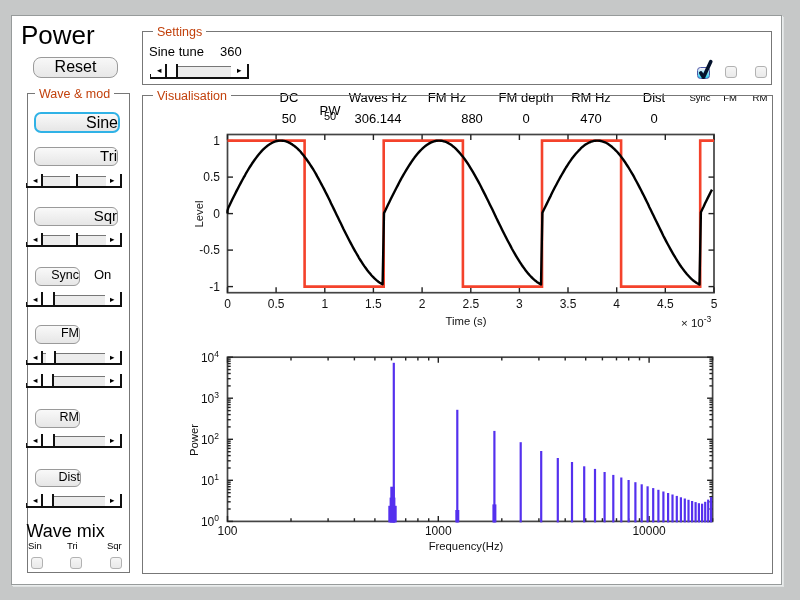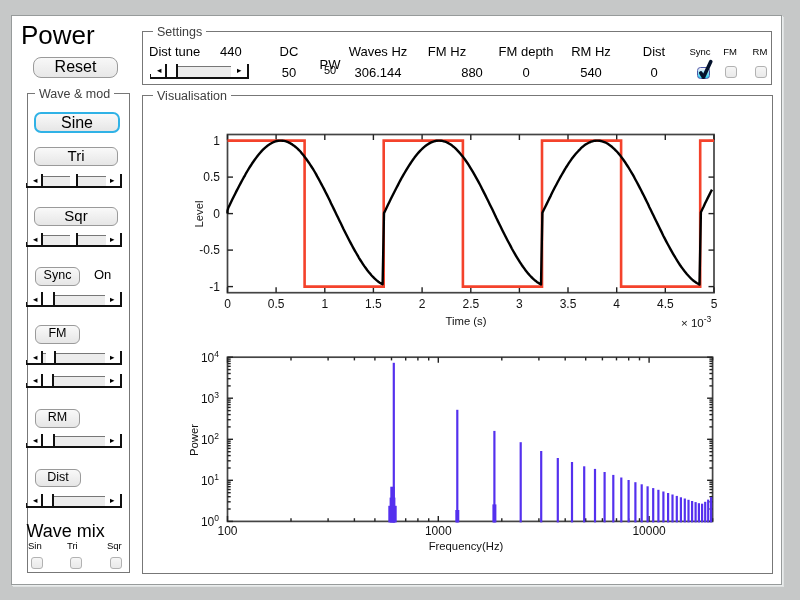--- a/index.html
+++ b/index.html
@@ -1,24 +1,24 @@
 <!DOCTYPE html>
 <html><head><meta charset="utf-8"><style>
 * { margin:0; padding:0; box-sizing:border-box; }
 body { width:800px; height:600px; background:#c6c8c8; filter:blur(0.55px); font-family:"Liberation Sans",sans-serif; position:relative; overflow:hidden; }
 #win { position:absolute; left:11px; top:15px; width:771px; height:570px; background:#fff;
   border:1px solid #979b9b; box-shadow:1px 1px 0 #e9ecec, 2px 2px 0 #dfe2e2; }
 .fs { position:absolute; border:1px solid #777; }
-.leg { position:absolute; top:-7px; background:#fff; padding:0 4px; font-size:12.5px; color:#404040; }
+.leg { position:absolute; top:-7px; background:#fff; padding:0 4px; font-size:12.5px; color:#c2410c; }
 h1 { position:absolute; left:21px; top:20px; font-size:26px; font-weight:normal; color:#000; }
 #reset { position:absolute; left:33px; top:57px; width:85px; height:21px; border:1.4px solid #9a9a9a; border-radius:8px;
   background:linear-gradient(#f8f8f8,#e7e7e7); font-size:16px; text-align:center; line-height:18px; }
-.btn { position:absolute; border:1.4px solid #9a9a9a; border-radius:6px; background:linear-gradient(#f9f9f9,#e6e6e6); text-align:center; color:#000; }
+.btn { position:absolute; border:1.4px solid #9a9a9a; border-radius:6px; background:linear-gradient(#f9f9f9,#e6e6e6); text-align:right; color:#000; }
 .lbl { position:absolute; font-size:13px; color:#000; white-space:nowrap; }
-.ctr { transform:translateX(-50%); }
+.ctr { transform:translateX(-50%);margin-top:46px; }
 .sl { position:absolute; }
 .slbase { position:absolute; left:-0.5px; right:-1px; bottom:0; height:1.9px; background:#111; }
 .slstub { position:absolute; left:-0.5px; bottom:0; width:1.8px; height:5px; background:#111; }
 .slend { position:absolute; right:-1px; top:1px; bottom:0; width:2px; background:#111; }
 .arrL { position:absolute; left:5.5px; top:3.5px; font-size:7.5px; color:#000; }
 .arrR { position:absolute; top:3.5px; font-size:7.5px; color:#000; }
 .trough { position:absolute; top:3.6px; bottom:2px; background:#ececec; border-left:2px solid #111; border-top:1.2px solid #777; }
 .trough::before { content:""; position:absolute; left:-2px; top:-3.2px; width:2px; height:3.2px; background:#111; }
 .gline { position:absolute; top:1px; bottom:2px; width:2px; background:#111; }
 .cb { position:absolute; width:11.5px; height:11.5px; border:1.5px solid #b2b2b2; border-radius:3px; background:linear-gradient(#f6f6f6,#e9e9e9); }
@@ -26,38 +26,38 @@
 .sm { position:absolute; font-size:9.5px; color:#000; white-space:nowrap; }
 </style></head>
 <body>
 <div id="win"></div>
 <h1>Power</h1>
 <div id="reset">Reset</div>
 
 <div class="fs" style="left:142px;top:31px;width:630px;height:54px">
   <div class="leg" style="left:10px">Settings</div>
 </div>
-<div class="lbl" style="left:149px;top:43.5px">Dist tune</div>
-<div class="lbl" style="left:220px;top:43.5px">440</div>
+<div class="lbl" style="left:149px;top:43.5px">Sine tune</div>
+<div class="lbl" style="left:220px;top:43.5px">360</div>
 <div class="lbl ctr" style="left:289px;top:43.5px">DC</div>
 <div class="lbl ctr" style="left:330px;top:57px">PW</div>
 <div class="lbl ctr" style="left:378px;top:43.5px">Waves Hz</div>
 <div class="lbl ctr" style="left:447px;top:43.5px">FM Hz</div>
 <div class="lbl ctr" style="left:526px;top:43.5px">FM depth</div>
 <div class="lbl ctr" style="left:591px;top:43.5px">RM Hz</div>
 <div class="lbl ctr" style="left:654px;top:43.5px">Dist</div>
 <div class="sm ctr" style="left:700px;top:46px">Sync</div>
 <div class="sm ctr" style="left:730px;top:46px">FM</div>
 <div class="sm ctr" style="left:760px;top:46px">RM</div>
 <div class="lbl ctr" style="left:289px;top:64.5px">50</div>
 <div class="lbl ctr" style="left:330px;top:64px;font-size:11px">50</div>
 <div class="lbl ctr" style="left:378px;top:64.5px">306.144</div>
 <div class="lbl ctr" style="left:472px;top:64.5px">880</div>
 <div class="lbl ctr" style="left:526px;top:64.5px">0</div>
-<div class="lbl ctr" style="left:591px;top:64.5px">540</div>
+<div class="lbl ctr" style="left:591px;top:64.5px">470</div>
 <div class="lbl ctr" style="left:654px;top:64.5px">0</div>
 <div class="cbc" style="left:697px;top:66.5px"></div>
 <svg style="position:absolute;left:694px;top:54px" width="22" height="26">
     <path d="M6.8 19 L9.5 23.2 L16.8 7.6" stroke="#04122c" stroke-width="3.6" fill="none" stroke-linecap="round" stroke-linejoin="round"></path>
   </svg>
 <div class="cb" style="left:725px;top:66px"></div>
 <div class="cb" style="left:755px;top:66px"></div>
 
 <div class="fs" style="left:27px;top:93px;width:103px;height:480px">
   <div class="leg" style="left:7px">Wave &amp; mod</div>

